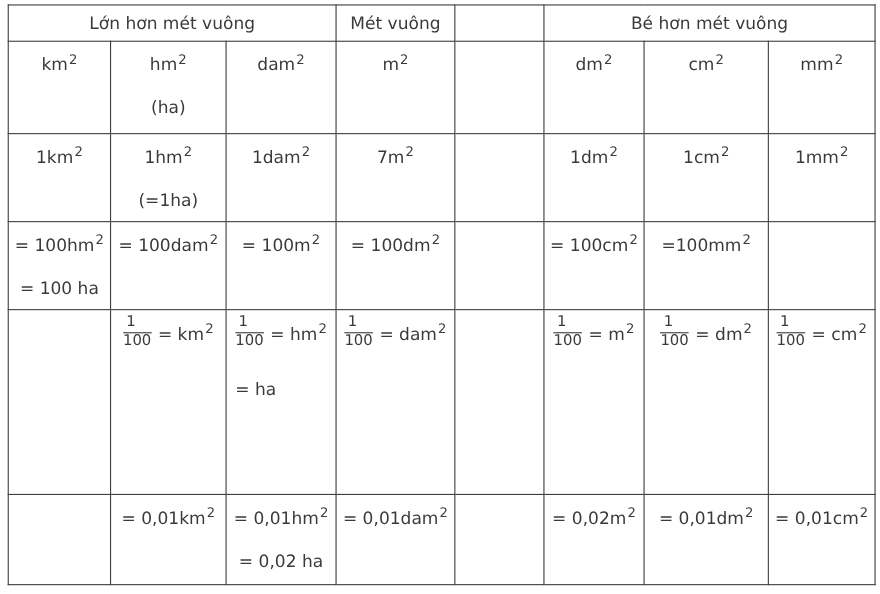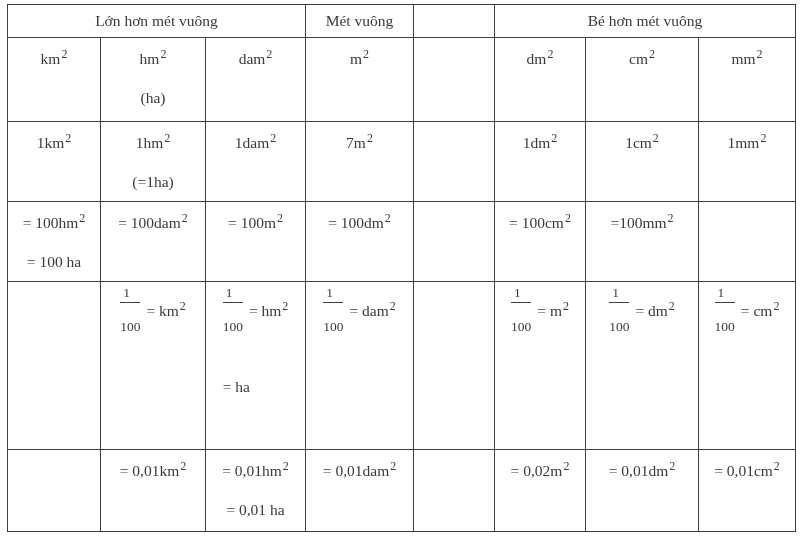--- a/index.html
+++ b/index.html
@@ -10,21 +10,20 @@
     background: #ffffff;
     overflow: hidden;
     font-family: "DejaVu Sans", "Liberation Sans", sans-serif;
     color: #3a3a3a;
   }
   table.units {
     border-collapse: collapse;
     table-layout: fixed;
     margin: 4px 0 0 7px;
     width: 788px;
-    font-family: Liberation Serif, serif;
   }
   table.units td {
     border: 1px solid #3d3d3d;
     vertical-align: top;
     text-align: center;
     padding: 12px 2px 0 2px;
     font-size: 15.5px;
     overflow: hidden;
   }
   thead td {
@@ -57,29 +56,29 @@
     font-size: 13.5px;
     line-height: 1.15;
   }
   .frac .num {
     display: block;
     border-bottom: 1.4px solid #3d3d3d;
     padding: 0 3px 1px 3px;
   }
   .frac .den {
     display: block;
-    padding-top: 16px;
+    padding-top: 0;
   }
 
   tr[data-name="row-fraction"] td { padding-top: 6px; }
   tr[data-name="row-fraction"] .cell-content {
     display: inline-block;
     text-align: left;
   }
-  tr[data-name="row-fraction"] .cell-line + .cell-line { margin-top: 41px; }
+  tr[data-name="row-fraction"] .cell-line + .cell-line { margin-top: 24px; }
 </style>
 </head>
 <body>
 
 <table class="units" data-name="area-units-conversion-table">
   <colgroup>
     <col style="width:93px">
     <col style="width:105px">
     <col style="width:100px">
     <col style="width:108px">
@@ -233,21 +232,21 @@
           <div class="cell-content" data-name="cell-content"></div>
         </td>
         <td data-name="table-cell">
           <div class="cell-content" data-name="cell-content">
             <div class="cell-line" data-name="cell-line"><span data-name="cell-text">= 0,01km</span><span class="sup" data-name="superscript">2</span></div>
           </div>
         </td>
         <td data-name="table-cell">
           <div class="cell-content" data-name="cell-content">
             <div class="cell-line" data-name="cell-line"><span data-name="cell-text">= 0,01hm</span><span class="sup" data-name="superscript">2</span></div>
-            <div class="cell-line" data-name="cell-line"><span data-name="cell-text">= 0,01 ha</span></div>
+            <div class="cell-line" data-name="cell-line"><span data-name="cell-text">= 0,02 ha</span></div>
           </div>
         </td>
         <td data-name="table-cell">
           <div class="cell-content" data-name="cell-content">
             <div class="cell-line" data-name="cell-line"><span data-name="cell-text">= 0,01dam</span><span class="sup" data-name="superscript">2</span></div>
           </div>
         </td>
         <td data-name="table-cell">
           <div class="cell-content" data-name="cell-content"></div>
         </td>

